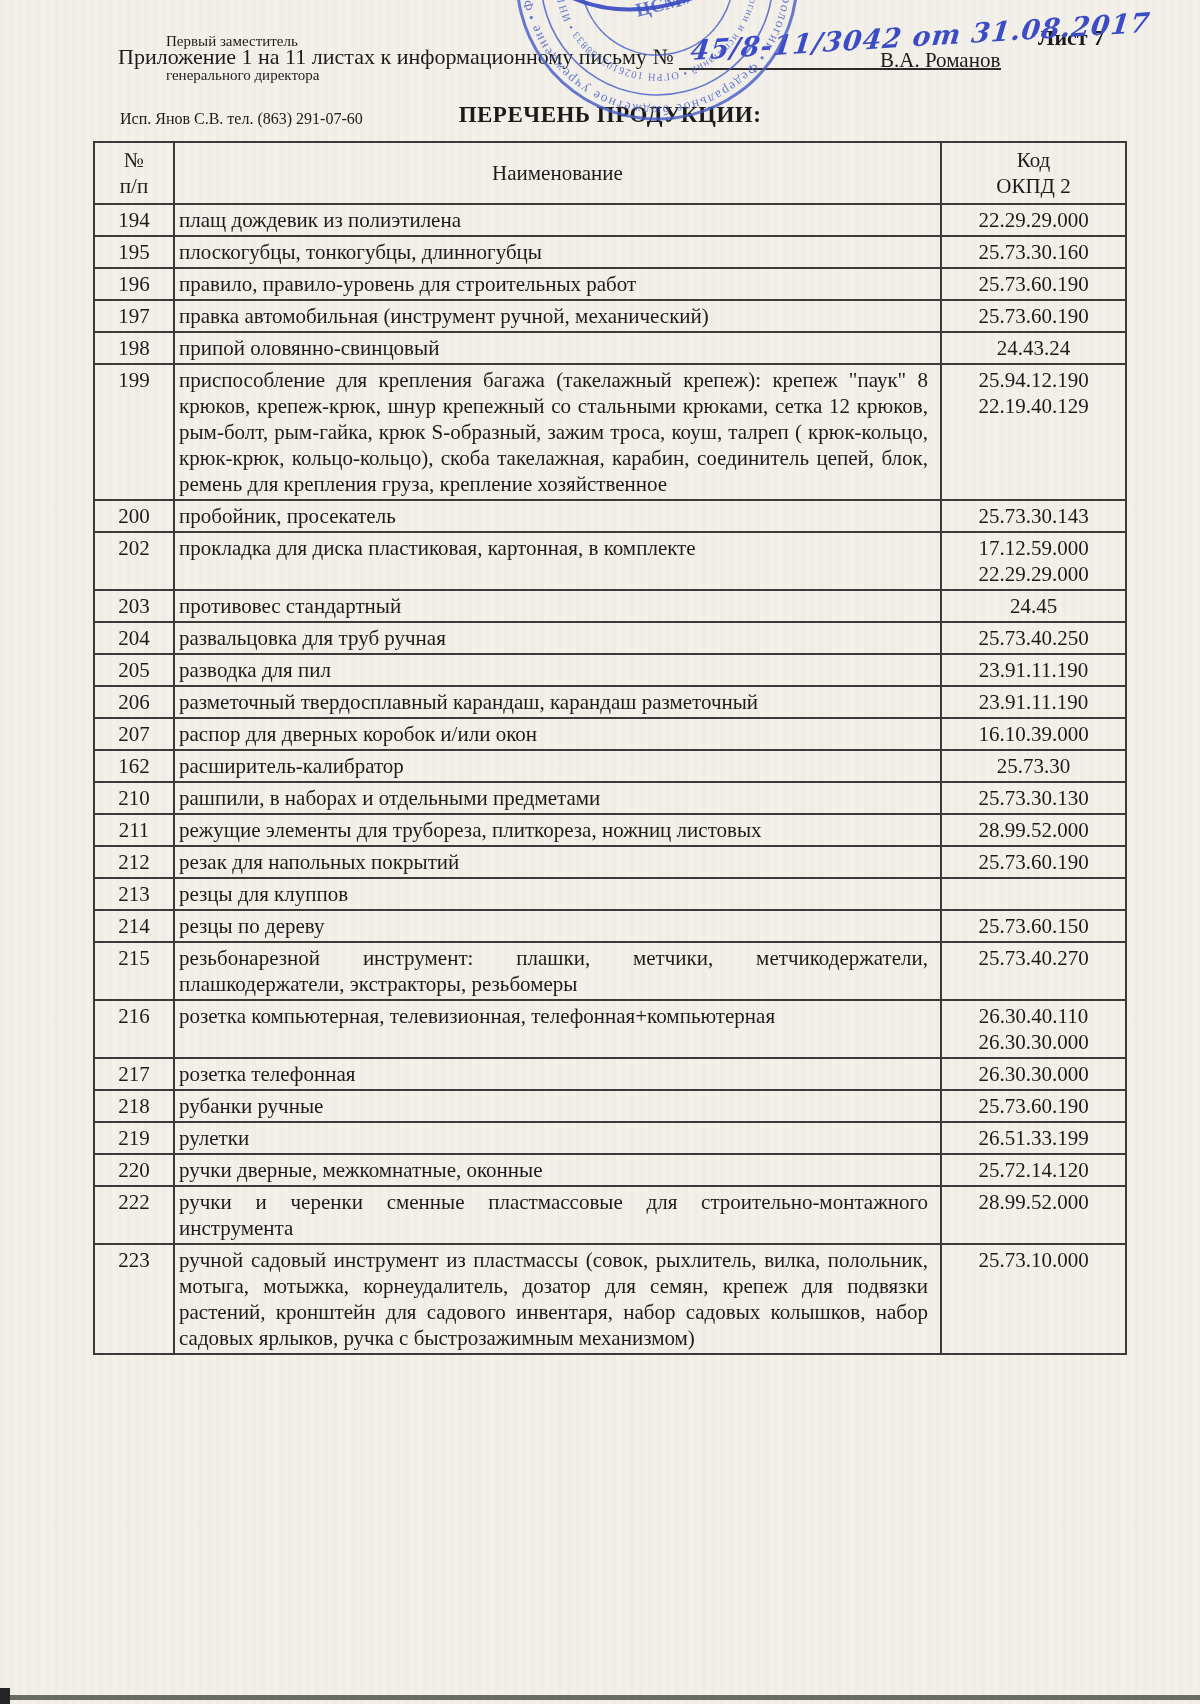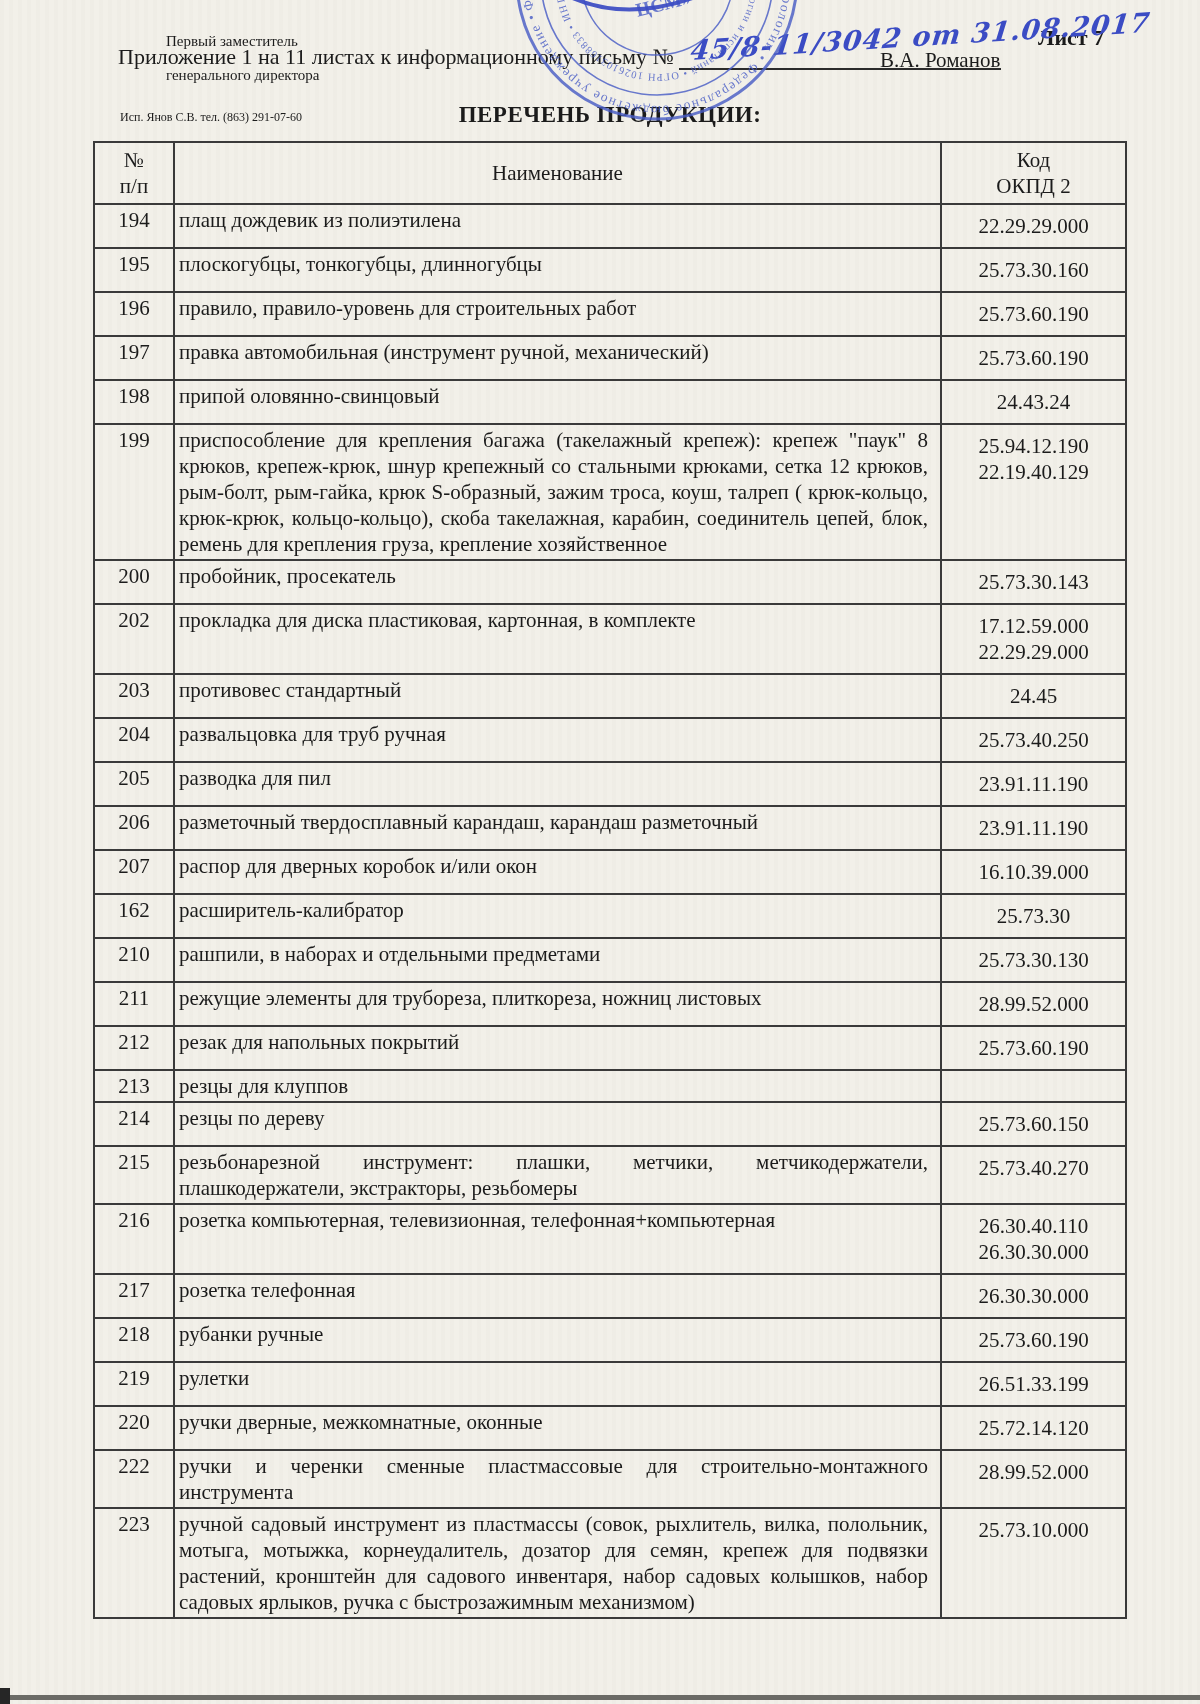--- a/index.html
+++ b/index.html
@@ -35,26 +35,26 @@
   table.product col.c2{width:767px;}
   table.product col.c3{width:185px;}
   table.product th, table.product td{
     border:2px solid #3a3a3a;
     font-weight:normal;
     font-size:21px;
   }
   table.product th{padding:4px 2px;line-height:26px;text-align:center;vertical-align:middle;}
   td.num{ text-align:center;vertical-align:top;padding:2px 0;line-height:26px;border-radius:11px;}
   td.name{ text-align:justify;vertical-align:top;padding:2px 12px 2px 4px;line-height:26px;}
-  td.codes{text-align:center;vertical-align:top;padding:8px 4px;line-height:26px;}
+  td.codes{text-align:center;vertical-align:top;padding:2px 4px;line-height:26px;}
 
   .footer{position:relative;margin-top:14px;height:170px;}
   .signatory-title{position:absolute;left:120px;top:10px;font-size:15px;line-height:34px;margin-left:46px;}
   .signatory-name{position:absolute;left:880px;top:34px;font-size:21px;}
-  .executor{position:absolute;left:120px;top:96px;font-size:12px;}
+  .executor{position:absolute;left:120px;top:96px;font-size:16px;}
 
   .stamp{position:absolute;left:507px;top:-185px;width:300px;height:300px;opacity:.82;}
   .signature{position:absolute;left:545px;top:-175px;width:260px;height:190px;opacity:.92;}
 
   .scan-bottom-bar{position:absolute;left:0;bottom:4px;width:100%;height:5px;background:#6b6b66;}
   .scan-corner{position:absolute;left:0;bottom:0;width:10px;height:16px;background:#262626;}
 </style>
 </head>
 <body>
 

